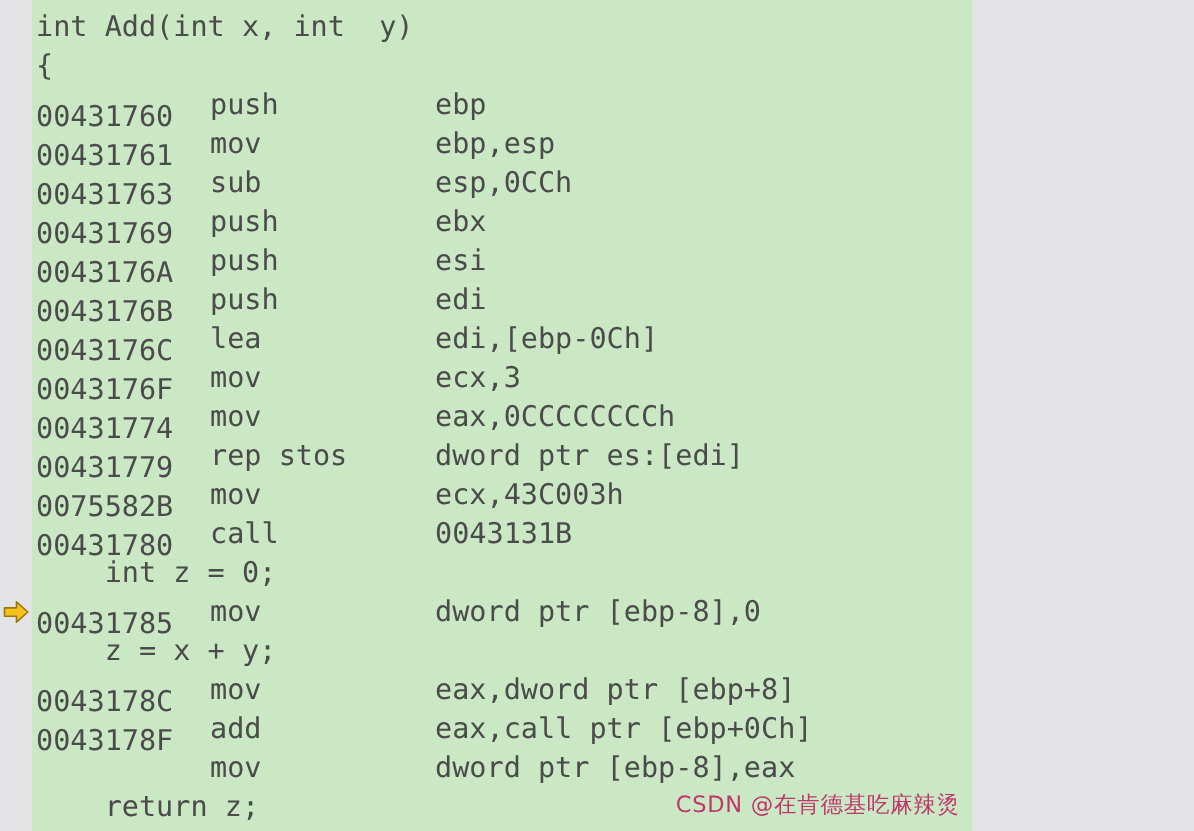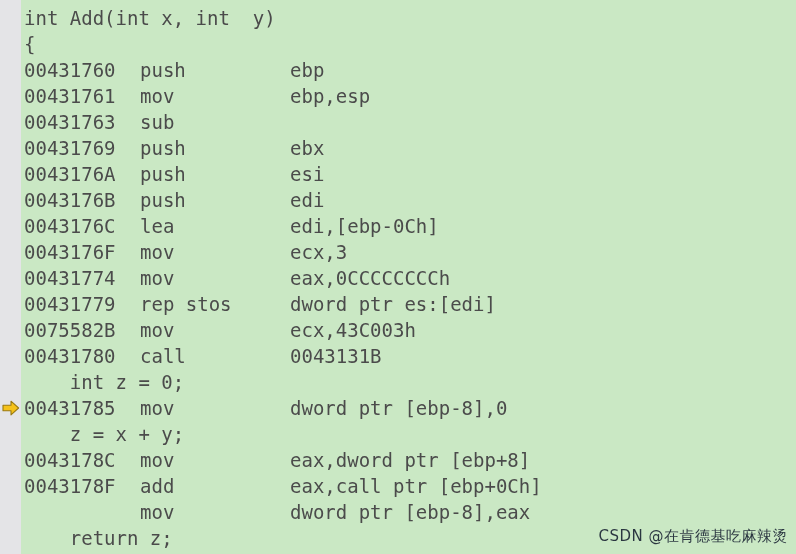--- a/index.html
+++ b/index.html
@@ -10,21 +10,21 @@
   body {
     width: 796px;
     height: 554px;
     overflow: hidden;
     background: #e3e3e6;
     font-family: "DejaVu Sans Mono", "Liberation Mono", monospace;
   }
 
   #disasm-window {
     position: relative;
-    width: 796px;
+    width: 648px;
     height: 554px;
     background: #e3e3e6;
     overflow: hidden;
   }
 
   
   #gutter {
     position: absolute;
     left: 0;
     top: 0;
@@ -62,21 +62,21 @@
     line-height: 26px;
     white-space: pre;
     font-size: 19px;
     color: #4b4b4b;
     letter-spacing: 0px;
   }
 
   .col-addr {
     position: absolute;
     left: 3px;
-    top: 0;
+    top: 8px;
     text-align: right;
   }
   .col-mnem {
     position: absolute;
     left: 119px;
     top: 0;
   }
   .col-oper {
     position: absolute;
     left: 269px;
@@ -101,21 +101,21 @@
   }
 
   
   #watermark {
     position: absolute;
     right: 8px;
     bottom: 8px;
     z-index: 6;
     font-family: "DejaVu Sans", "Liberation Sans", sans-serif;
     font-size: 15px;
-    color: #0f172a;
+    color: #be185d;
     opacity: 0.85;
     white-space: nowrap;
     letter-spacing: 0.5px;
   }
 </style>
 </head>
 <body>
 
 <div id="disasm-window">
 
@@ -127,21 +127,21 @@
           <path d="M1 5.2 H9 V1.2 L16.6 8 L9 14.8 V10.8 H1 Z" fill="#f5c21b" stroke="#9a7a10" stroke-width="1.1" stroke-linejoin="round"></path>
         </svg>
       </div>
     </div>
 
   <div id="code-lines">
       <div class="code-line"><span class="col-src">int Add(int x, int  y)</span></div>
       <div class="code-line"><span class="col-src">{</span></div>
       <div class="code-line"><span class="col-addr">00431760</span><span class="col-mnem">push</span><span class="col-oper">ebp</span></div>
       <div class="code-line"><span class="col-addr">00431761</span><span class="col-mnem">mov</span><span class="col-oper">ebp,esp</span></div>
-      <div class="code-line"><span class="col-addr">00431763</span><span class="col-mnem">sub</span></div>
+      <div class="code-line"><span class="col-addr">00431763</span><span class="col-mnem">sub</span><span class="col-oper">esp,0CCh</span></div>
       <div class="code-line"><span class="col-addr">00431769</span><span class="col-mnem">push</span><span class="col-oper">ebx</span></div>
       <div class="code-line"><span class="col-addr">0043176A</span><span class="col-mnem">push</span><span class="col-oper">esi</span></div>
       <div class="code-line"><span class="col-addr">0043176B</span><span class="col-mnem">push</span><span class="col-oper">edi</span></div>
       <div class="code-line"><span class="col-addr">0043176C</span><span class="col-mnem">lea</span><span class="col-oper">edi,[ebp-0Ch]</span></div>
       <div class="code-line"><span class="col-addr">0043176F</span><span class="col-mnem">mov</span><span class="col-oper">ecx,3</span></div>
       <div class="code-line"><span class="col-addr">00431774</span><span class="col-mnem">mov</span><span class="col-oper">eax,0CCCCCCCCh</span></div>
       <div class="code-line"><span class="col-addr">00431779</span><span class="col-mnem">rep stos</span><span class="col-oper">dword ptr es:[edi]</span></div>
       <div class="code-line"><span class="col-addr">0075582B</span><span class="col-mnem">mov</span><span class="col-oper">ecx,43C003h</span></div>
       <div class="code-line"><span class="col-addr">00431780</span><span class="col-mnem">call</span><span class="col-oper">0043131B</span></div>
       <div class="code-line"><span class="col-src">    int z = 0;</span></div>

